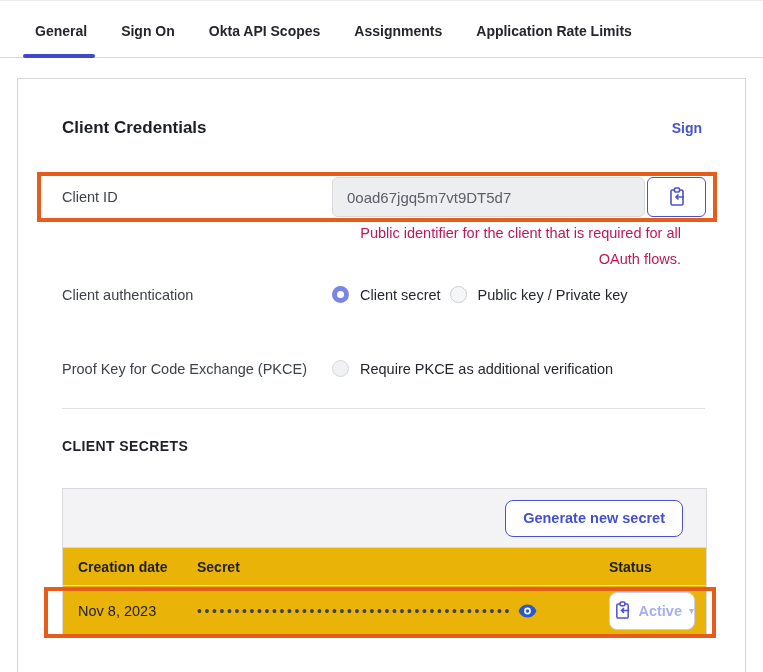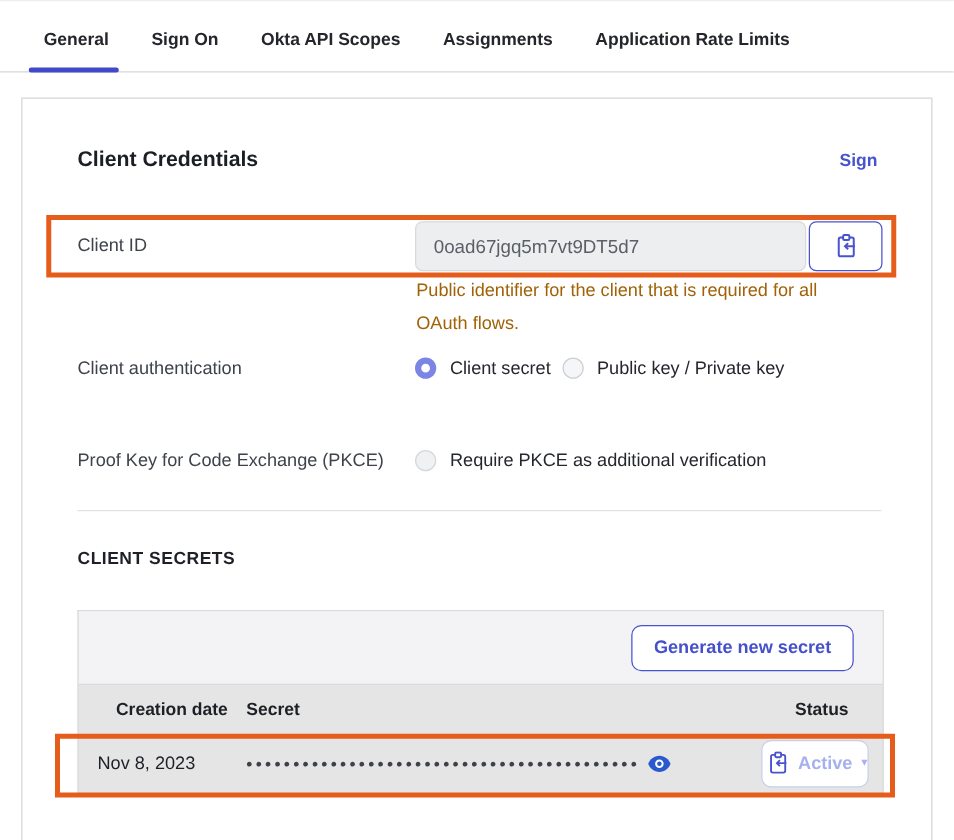--- a/index.html
+++ b/index.html
@@ -30,21 +30,21 @@
   .client-id-label { width:291px; padding-left:21px; font-size:14.5px; color:#3e434b; }
   .field-group { display:flex; align-items:center;border-radius:13px; }
   .client-id-input { width:313px; height:40px; background:#edeeef; border:1px solid #d7d9dc;
     border-radius:6px; font-family:"Liberation Sans","DejaVu Sans",sans-serif;
     font-size:15px; color:#5a6068; padding:0 14px; outline:none; }
   .copy-btn { width:59px; height:40px; margin-left:2px; background:#fff;
     border:1.5px solid #4a53cf; border-radius:6px; display:flex; align-items:center;
     justify-content:center; cursor:pointer; color:#4a53cf; }
 
   .help-text { position:absolute; left:315px; top:141px; width:348px;
-    font-size:14.5px; line-height:26px; color:#a16207; }
+    font-size:14.5px; line-height:26px; color:#be185d;text-align:right; }
 
   
   .form-row { position:absolute; left:44px; width:645px; display:flex; }
   .row-auth { top:207px; }
   .row-pkce { top:281px; }
   .form-label { width:270px; font-size:14.5px; color:#3e434b; padding-top:1px; }
   .choice-group { display:flex; flex-direction:row; gap:9px; }
   .choice { display:flex; align-items:center; cursor:pointer; }
   .radio { width:17px; height:17px; border-radius:50%; flex:0 0 auto; }
   .radio.selected { background:#fff; border:5.5px solid #7b85e6; }
@@ -53,28 +53,28 @@
     border:1px solid #d5d7db; flex:0 0 auto; }
   .choice-label { margin-left:11px; font-size:14.5px; color:#24272e; }
 
   .divider { position:absolute; left:44px; top:329px; width:643px; height:1px; background:#e0e1e4; }
 
   .secrets-heading { position:absolute; left:44px; top:359px; font-size:14px;
     font-weight:700; letter-spacing:0.4px; color:#1d2026; }
 
   
   .secrets-table { position:absolute; left:44px; top:409px; width:645px;
-    border:1px solid #d9dadd; background:#e5e5e5; }
+    border:1px solid #d9dadd; background:#eab308; }
   .table-toolbar { height:59px; background:#f3f3f5; border-bottom:1px solid #d9dadd;
     display:flex; justify-content:flex-end; align-items:center; padding-right:23px; }
   .generate-btn { height:37px; padding:0 17px; background:#fff; border:1.5px solid #4a53cf;
     border-radius:8px; color:#4450cc; font-weight:700; font-size:14.5px; cursor:pointer;
     font-family:"Liberation Sans","DejaVu Sans",sans-serif; }
   .thead { height:38px; display:flex; align-items:center; padding-left:15px;
-    font-size:14px; font-weight:700; color:#1d2025; border-bottom:1px solid #e3e4e7;text-align:center; }
+    font-size:14px; font-weight:700; color:#1d2025; border-bottom:1px solid #e3e4e7; }
   .col-date { width:119px; }
   .col-secret { width:412px; display:flex; align-items:center; }
   .col-status { width:97px; }
   .trow { position:relative; height:49px; display:flex; align-items:center; padding-left:15px; }
   .cell-date { font-size:14.5px; color:#1d2127; }
   .secret-dots { font-size:14px; letter-spacing:2.6px; color:#3d4148; white-space:nowrap;
     overflow:hidden; max-width:322px; }
   .eye-btn { margin-left:6px; cursor:pointer; display:flex; color:#2a59cf; }
   .clip-btn { margin-left:30px; cursor:pointer; display:flex; color:#4a53cf; }
   .status-btn { width:86px; height:38px; background:#fff; border:1px solid #c9cfe8;

